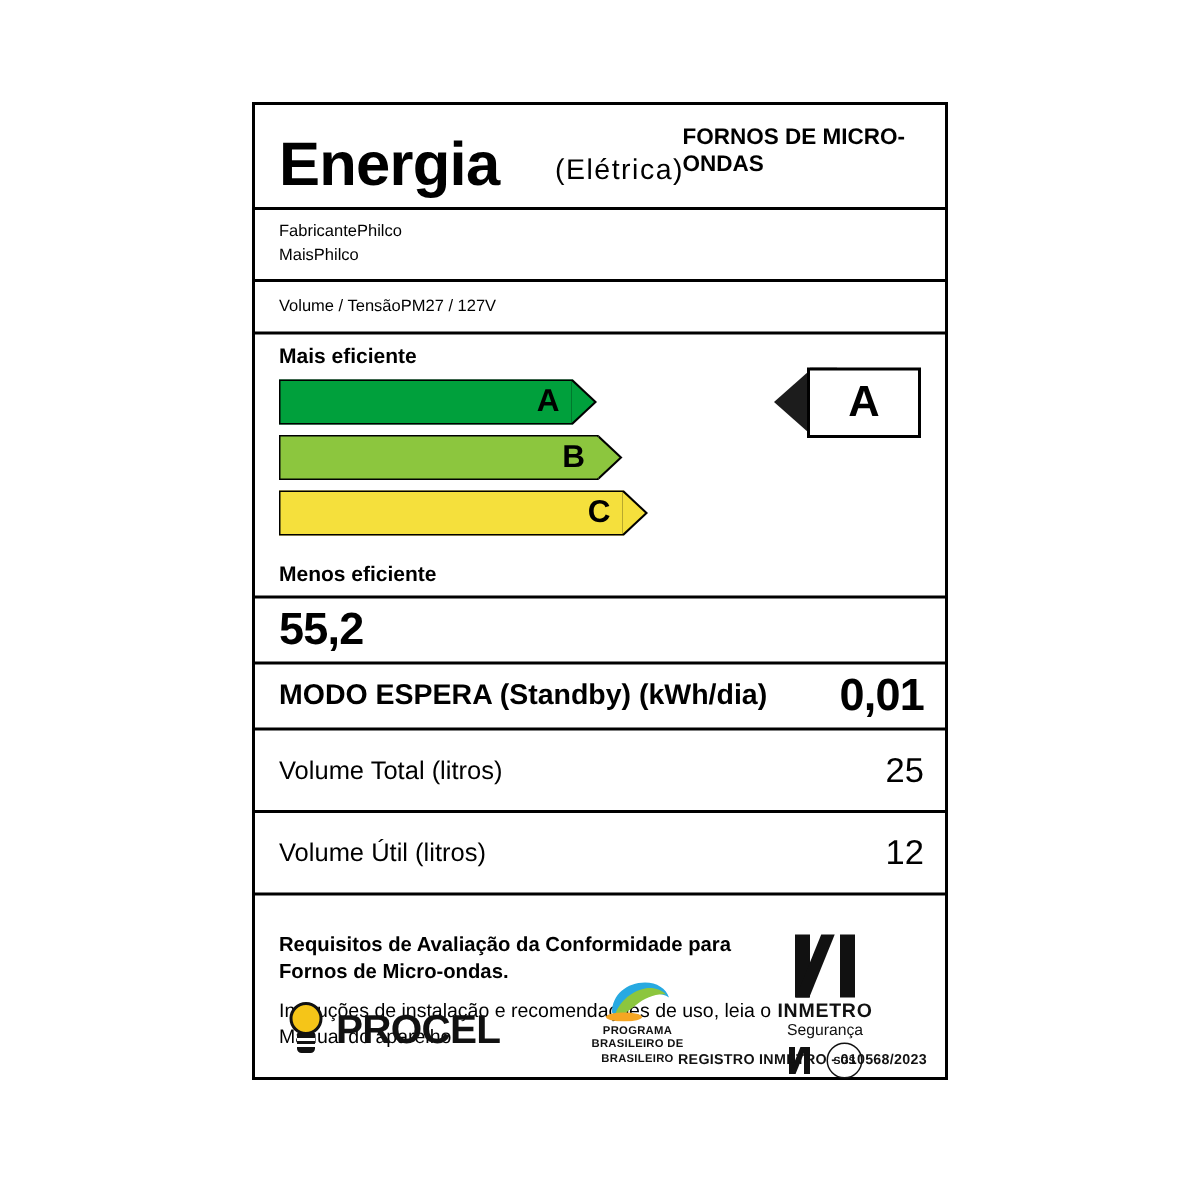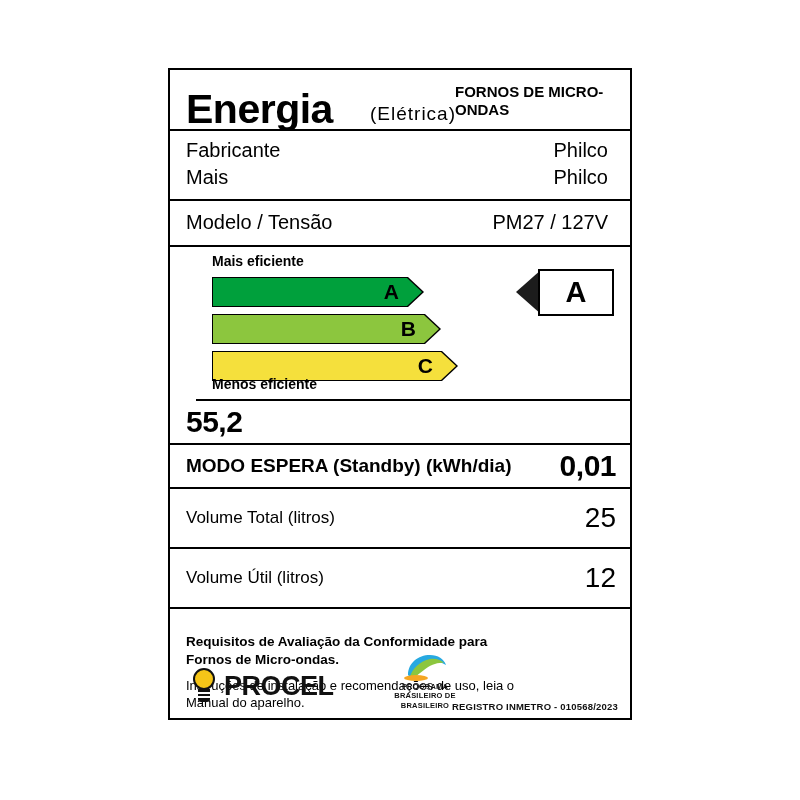--- a/index.html
+++ b/index.html
@@ -64,41 +64,39 @@
     color: #000;
   }
   
   .maker-block {
     border-bottom: 2px solid #000;
     padding: 6px 16px 8px 16px;
     box-sizing: border-box;
   }
   .kv-row {
     display: flex;
-    justify-content: space-between;
+    justify-content: flex-start;
     align-items: baseline;
-    font-size: 20px;
+    font-size: 11px;
     color: #000;
     padding: 2px 0;
-    gap: 14px;
   }
   .kv-row .val { padding-right: 6px; }
   .model-block {
     border-bottom: 2px solid #000;
     padding: 8px 16px 9px 16px;
     box-sizing: border-box;
   }
   
   .scale {
     position: relative;
     border-bottom: 2px solid #000;
     padding: 6px 16px 8px 16px;
     box-sizing: border-box;
     height: 176px;
-    margin-left: 26px;
   }
   .scale-top-label, .scale-bottom-label {
     font-size: 14px;
     font-weight: bold;
     color: #000;
   }
   .scale-bottom-label { position: absolute; left: 16px; bottom: 7px; }
   .bars { margin-top: 8px; }
   .bar-row {
     position: relative;
@@ -207,21 +205,21 @@
   }
   .vol-row {
     display: flex;
     align-items: center;
     justify-content: space-between;
     border-bottom: 2px solid #000;
     padding: 13px 14px 13px 16px;
     box-sizing: border-box;
   }
   .vol-row .v-label { font-size: 17px; color: #000; }
-  .vol-row .v-value { font-size: 28px; color: #000; }
+  .vol-row .v-value { font-size: 23px; color: #000; }
   
   .footer {
     position: relative;
     flex: 1;
     padding: 8px 28px 6px 16px;
     box-sizing: border-box;
     margin-top: 16px;
   }
   .foot-text1 {
     font-size: 13.5px;
@@ -372,21 +370,21 @@
         <span class="val">Philco</span>
       </div>
       <div class="kv-row">
         <span class="key">Mais</span>
         <span class="val">Philco</span>
       </div>
     </div>
 
     <div class="model-block">
       <div class="kv-row">
-        <span class="key">Modelo / Tensão</span>
+        <span class="key">Volume / Tensão</span>
         <span class="val">PM27 / 127V</span>
       </div>
     </div>
 
     <div class="scale">
       <div class="scale-top-label">Mais eficiente</div>
 
       <div class="bars">
         <div class="bar-row">
           <div class="bar" id="bar-a" style="width: 196px; background: rgb(0, 160, 60);">
@@ -455,18 +453,35 @@
             <path d="M6 24 C6 12, 16 4, 28 4 C36 4, 42 8, 44 14 C38 10, 30 11, 24 16 C18 21, 14 25, 10 28 Z" fill="#27a9e1"></path>
             <path d="M8 26 C10 18, 18 10, 28 8 C34 7, 39 9, 42 12 C36 11, 28 14, 22 19 C17 23, 13 26, 9 28 Z" fill="#8cc63e"></path>
             <ellipse cx="14" cy="27" rx="12" ry="3" fill="#f5a623"></ellipse>
           </svg>
         </div>
         <div class="pbe-text">PROGRAMA</div>
         <div class="pbe-text">BRASILEIRO DE</div>
         <div class="pbe-text">BRASILEIRO</div>
       </div>
 
+      <div class="inmetro">
+        <div class="inmetro-mark">
+          <div class="inm-bar-l"></div>
+          <div class="inm-diag"></div>
+          <div class="inm-bar-r"></div>
+        </div>
+        <div class="inm-name">INMETRO</div>
+        <div class="inm-sub">Segurança</div>
+        <div class="inm-row">
+          <div class="inm-small">
+            <span class="b bl"></span>
+              <span class="d"></span>
+              <span class="b br"></span>
+          </div>
+          <div class="sgs">SGS</div>
+        </div>
+      </div>
 
       <div class="registro">REGISTRO INMETRO - 010568/2023</div>
     </div>
 
   </div>
 </div>
 
 </body></html>

